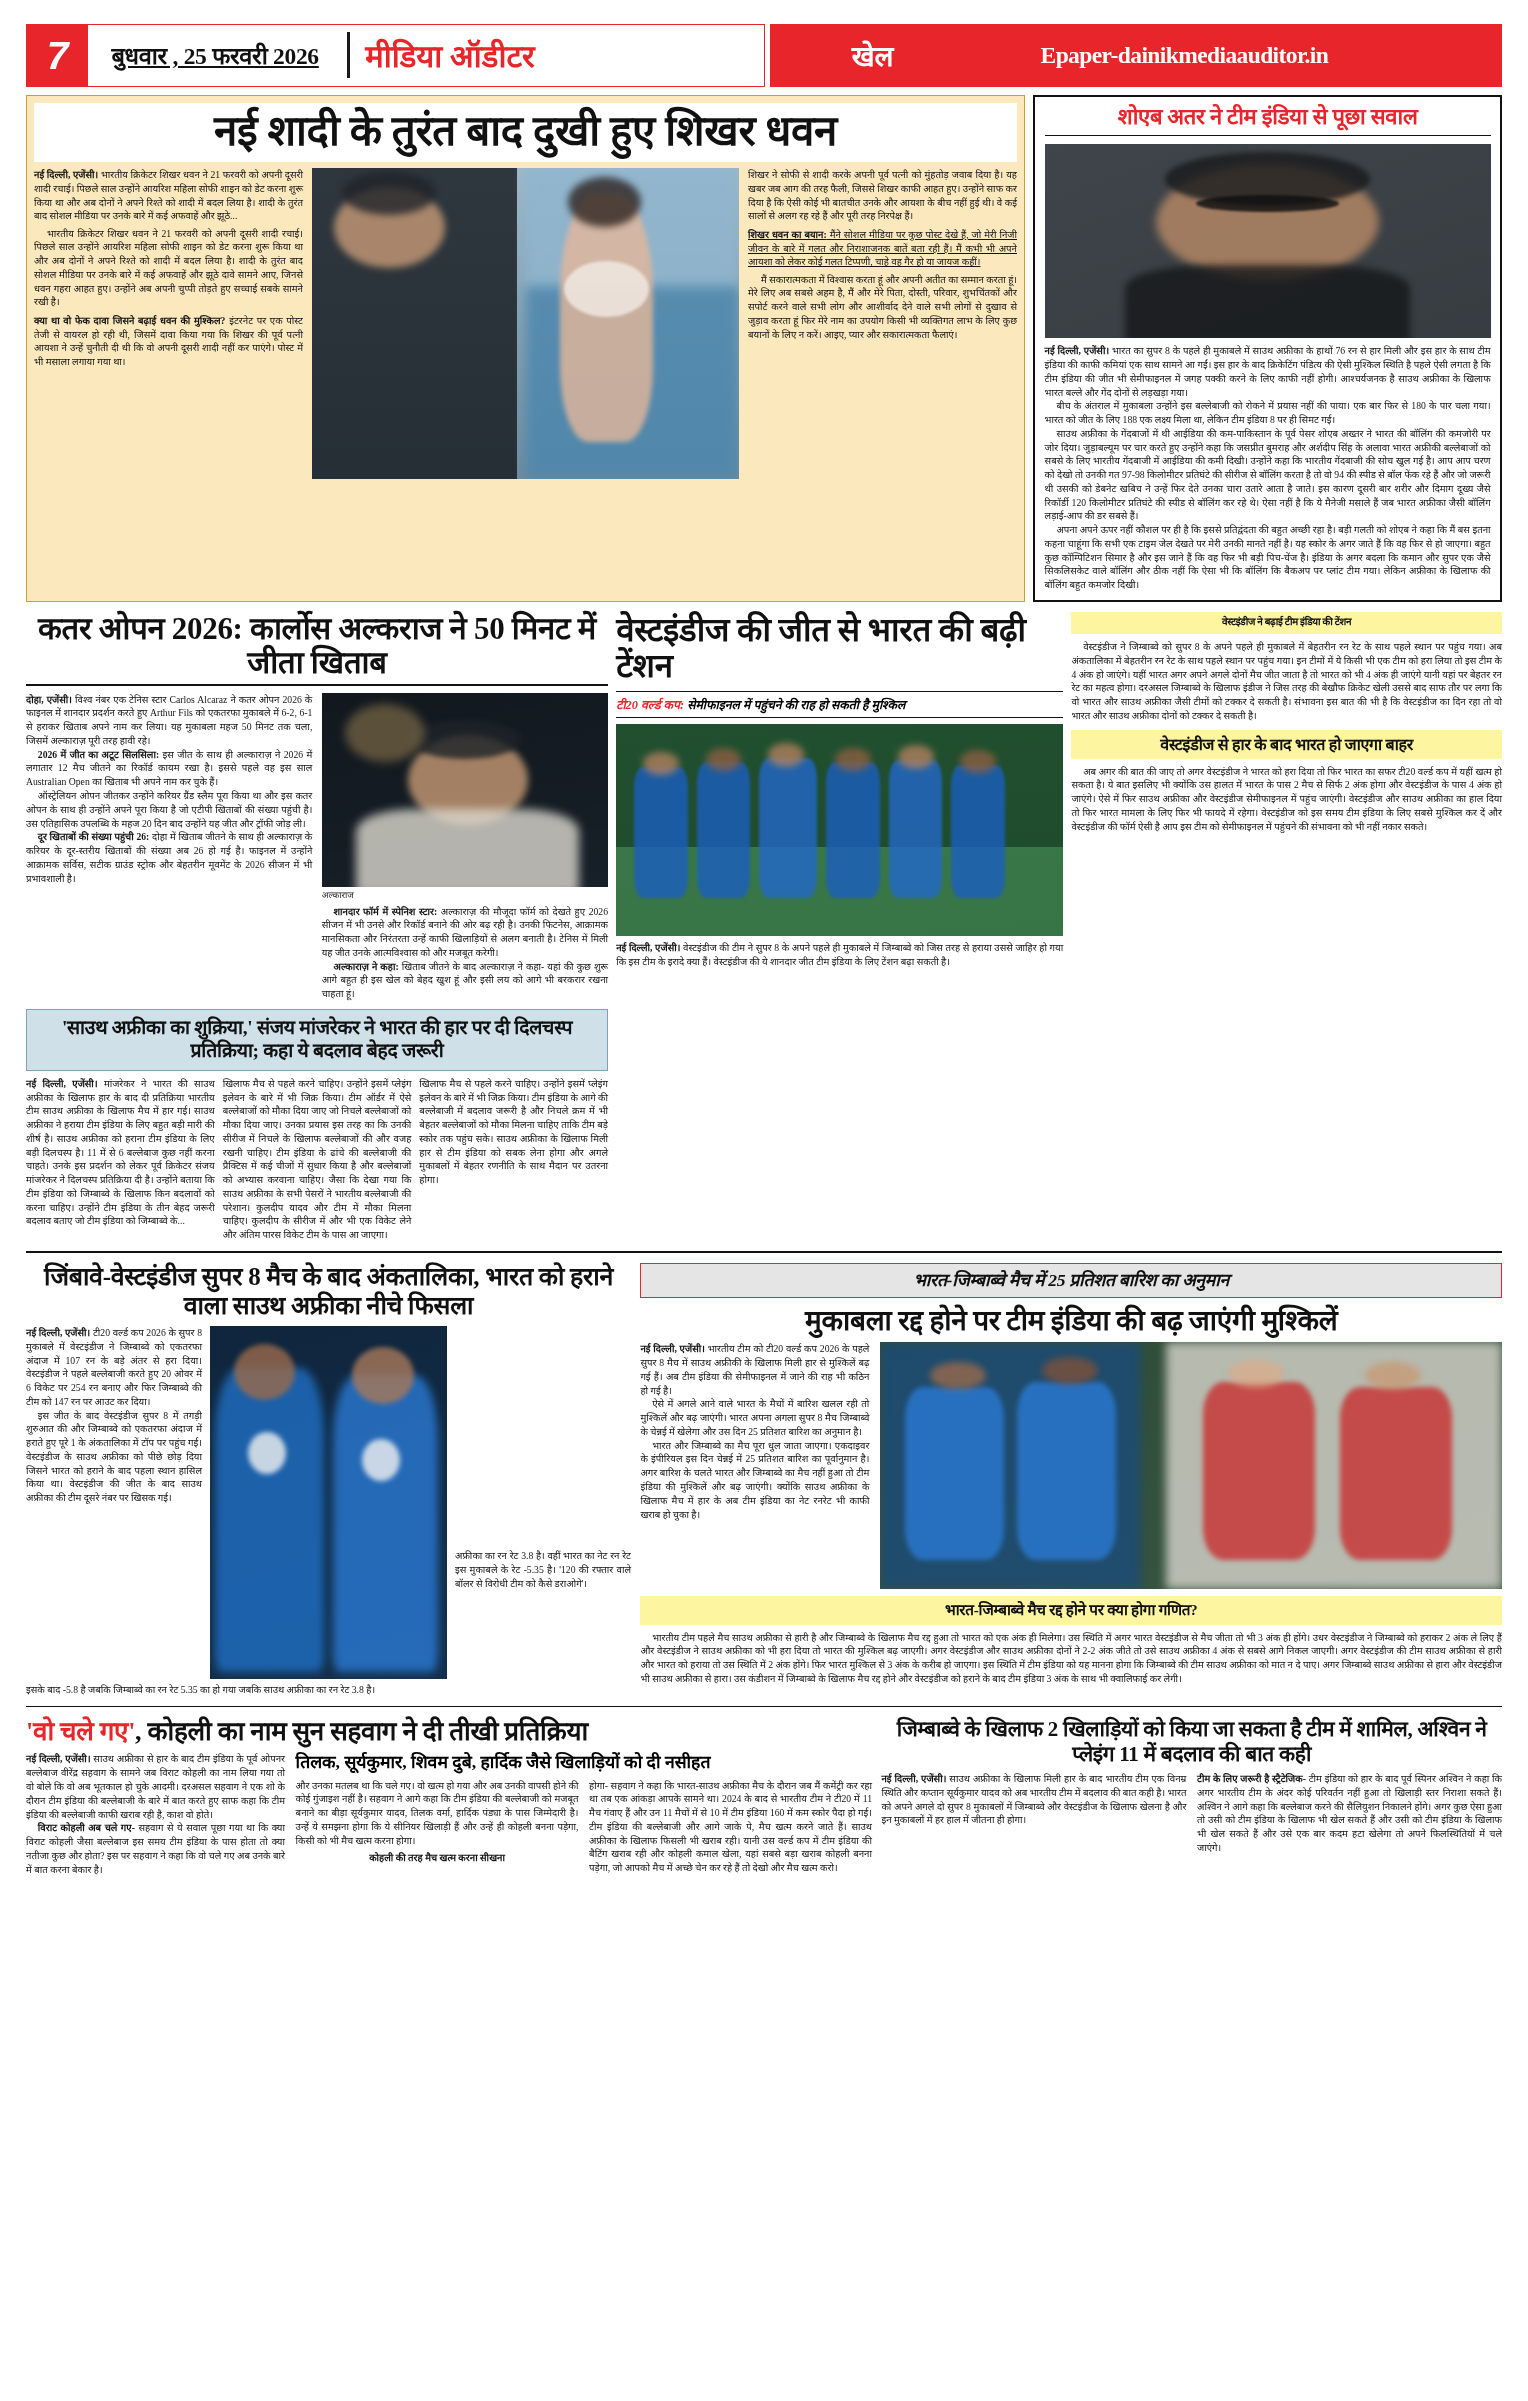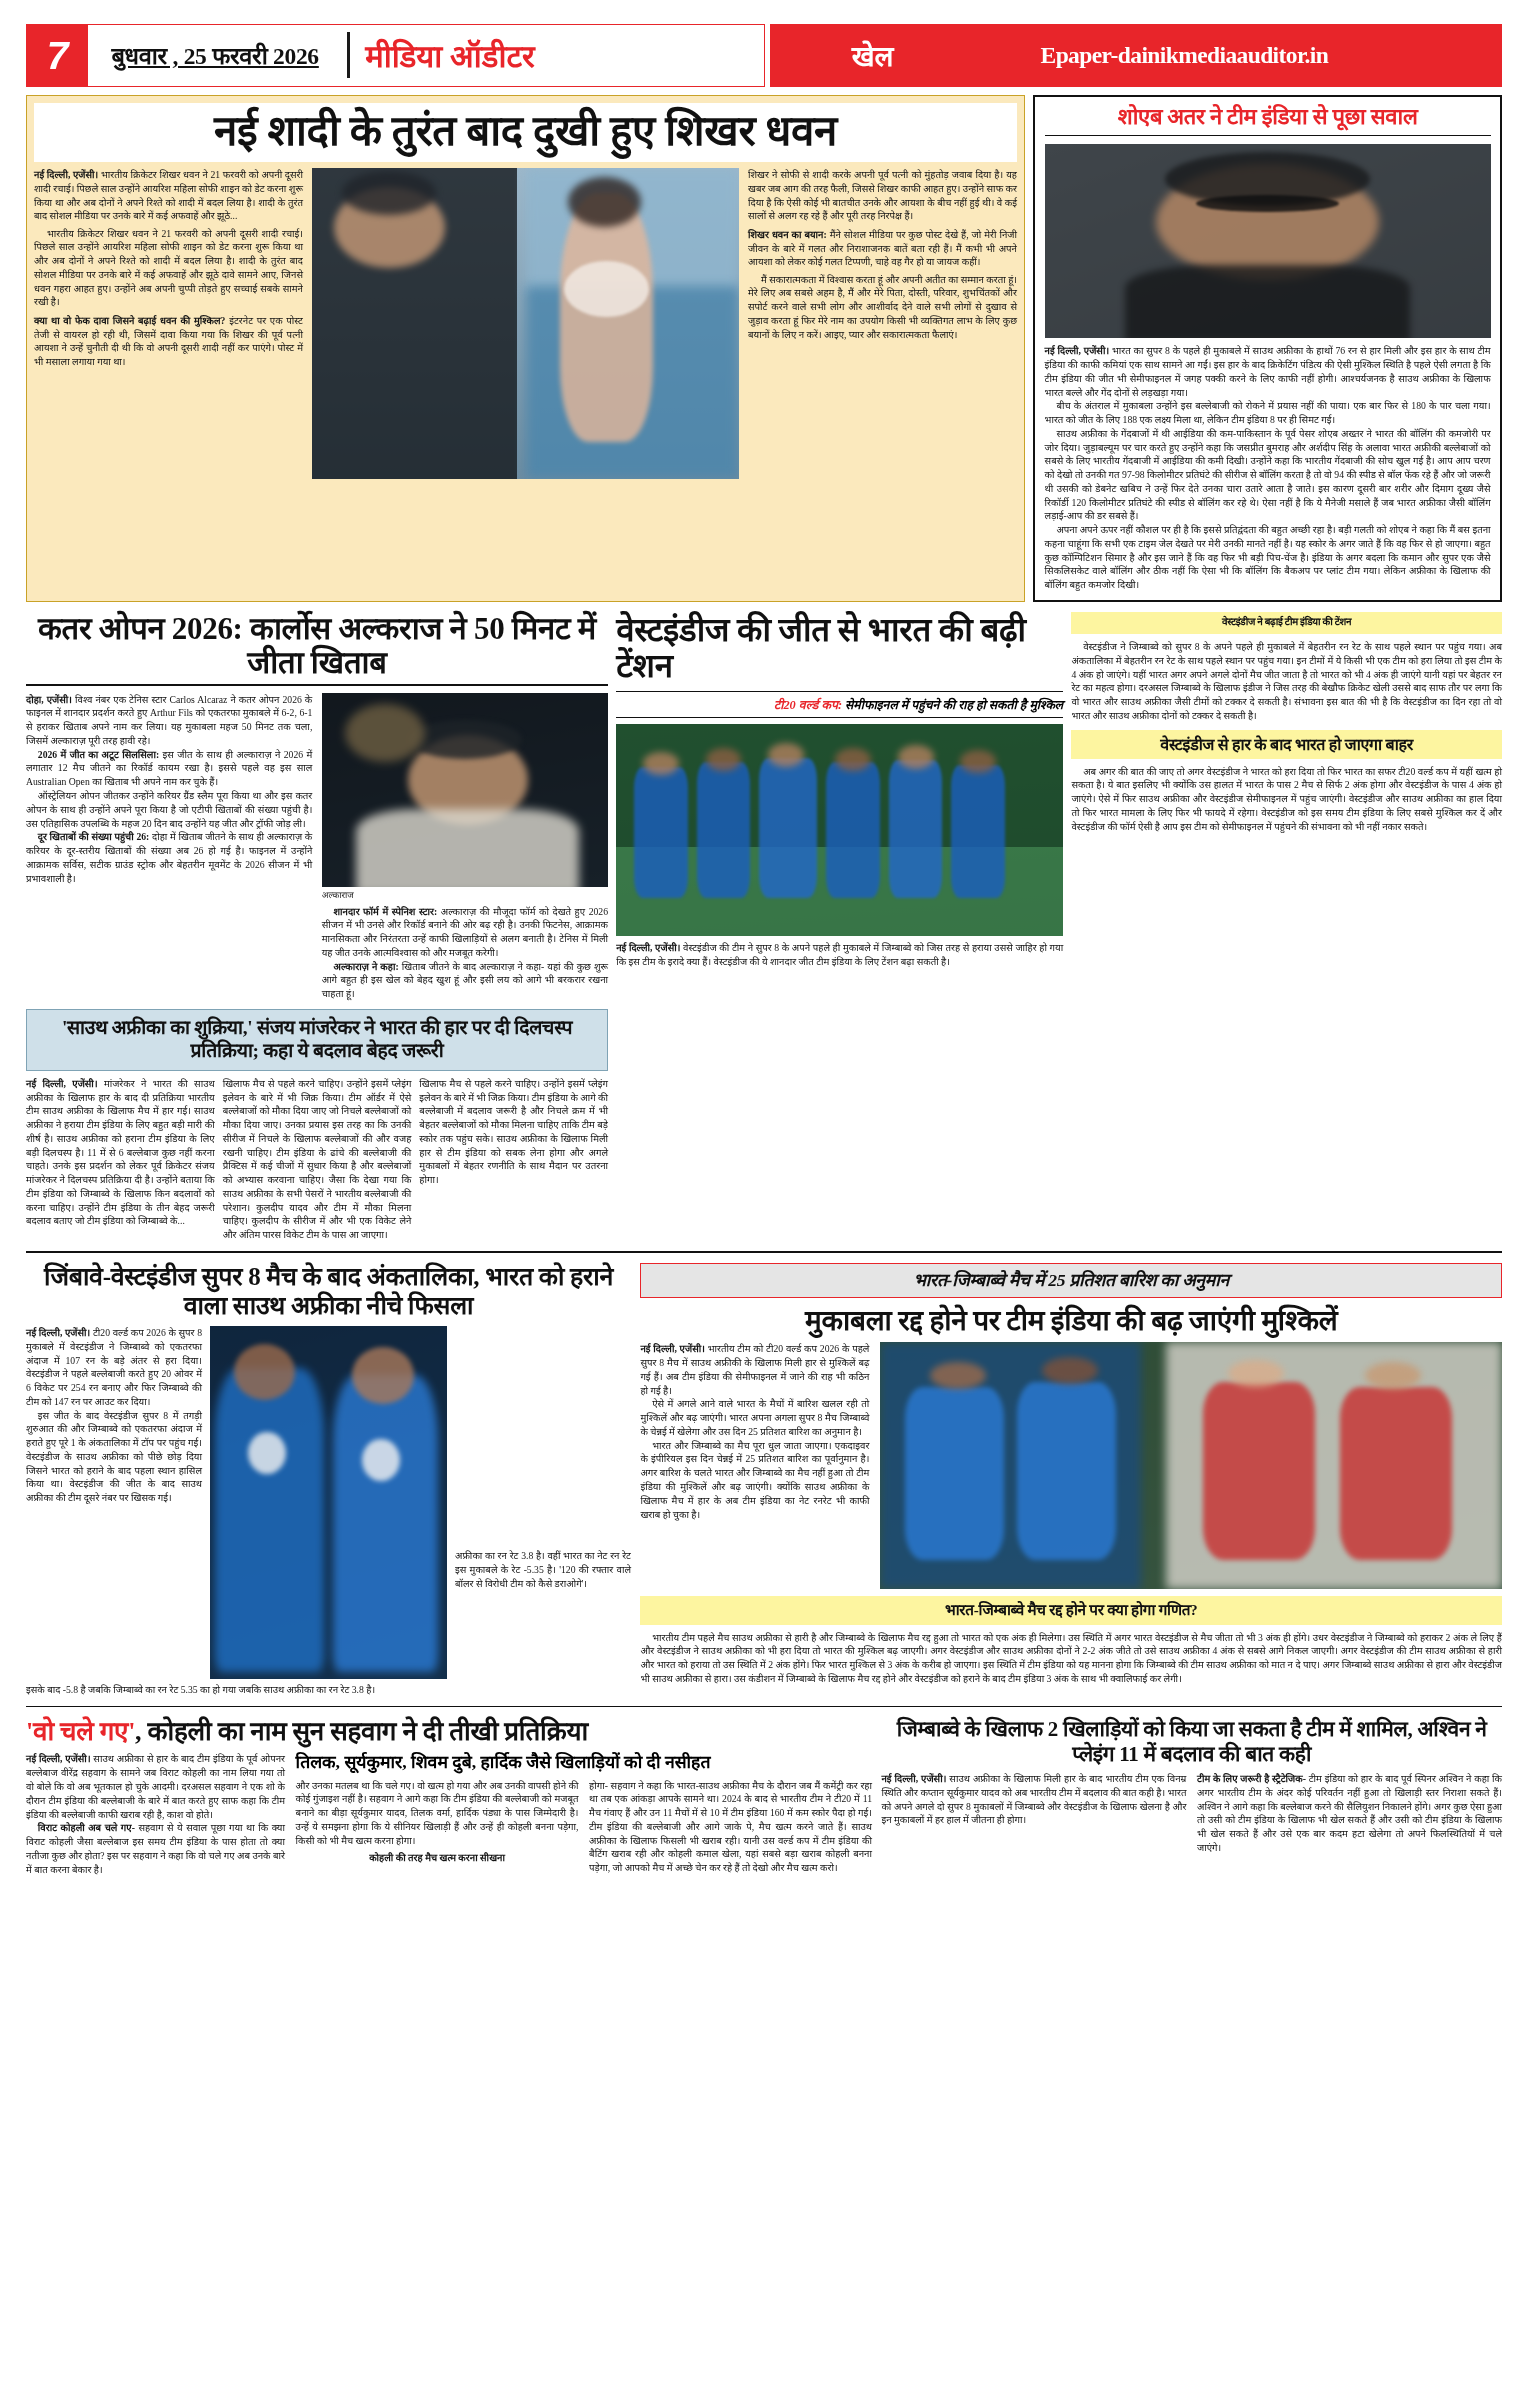--- a/index.html
+++ b/index.html
@@ -160,21 +160,21 @@
 
   .a-head .hl { font-size: 31px; text-align: center; line-height: 1.1; }
   .a-cols { display: flex; gap: 9.4px; margin-top: 7px; }
   .a-c { flex: 1; }
   .a-photo { height: 194px; background: linear-gradient(170deg,#1c2a38,#35536b); }
 
   .b-head .hl { font-size: 33px; line-height: 1.1; }
   .b-sub {
     border-top: 1.2px solid #111; border-bottom: 1.2px solid #111;
     margin-top: 7px; padding: 4.1px 0; font-size: 12.3px; font-weight: bold;
-    font-style: italic; text-align: right;
+    font-style: italic; text-align: left;
   }
   .b-photo { height: 212px; margin-top: 5.9px;
      background: linear-gradient(175deg,#2f6a43,#1f4d31); }
 
   
   .box-cyan {
     background: #cfe0e9; border: 1.2px solid #7fa3b5;
     padding: 7px 9.4px; margin-top: 8.2px;
   }
   .box-cyan .hl { font-size: 19.4px; text-align: center; line-height: 1.18; }
@@ -256,21 +256,21 @@
               <div class="blob" style="left:50%;top:38%;width:50%;height:62%;background:#4a86ad;filter:blur(5.9px);border-radius:0;"></div>
               <div class="blob" style="left:58%;top:8%;width:22%;height:80%;background:#e4b79a;filter:blur(2.4px);border-radius:40% 40% 30% 30%;"></div>
               <div class="blob" style="left:60%;top:3%;width:17%;height:16%;background:#2f2420;"></div>
               <div class="blob" style="left:59%;top:30%;width:20%;height:18%;background:#f3ece6;filter:blur(1.8px);"></div>
             </div>
           </div>
         </div>
 
         <div class="t1-col">
           <p class="body-text">शिखर ने सोफी से शादी करके अपनी पूर्व पत्नी को मुंहतोड़ जवाब दिया है। यह खबर जब आग की तरह फैली, जिससे शिखर काफी आहत हुए। उन्होंने साफ कर दिया है कि ऐसी कोई भी बातचीत उनके और आयशा के बीच नहीं हुई थी। वे कई सालों से अलग रह रहे हैं और पूरी तरह निरपेक्ष हैं।</p>
-          <p class="body-text" style="margin-top:4.7px;">
+          <p class="body-text" style="margin-top:4.7px;text-decoration:underline;">
             <b>शिखर धवन का बयान:</b><span> मैंने सोशल मीडिया पर कुछ पोस्ट देखे हैं, जो मेरी निजी जीवन के बारे में गलत और निराशाजनक बातें बता रही हैं। मैं कभी भी अपने आयशा को लेकर कोई गलत टिप्पणी, चाहे वह गैर हो या जायज कहीं।</span>
           </p>
           <p class="body-text" style="text-indent:13px;margin-top:3.5px;">मैं सकारात्मकता में विश्वास करता हूं और अपनी अतीत का सम्मान करता हूं। मेरे लिए अब सबसे अहम है, मैं और मेरे पिता, दोस्ती, परिवार, शुभचिंतकों और सपोर्ट करने वाले सभी लोग और आशीर्वाद देने वाले सभी लोगों से दुखाव से जुड़ाव करता हूं फिर मेरे नाम का उपयोग किसी भी व्यक्तिगत लाभ के लिए कुछ बयानों के लिए न करें। आइए, प्यार और सकारात्मकता फैलाएं।</p>
         </div>
       </div>
     </div>
 
     <div class="top-right">
       <div class="hl hl-red tr-kicker">शोएब अतर ने टीम इंडिया से पूछा सवाल</div>
       <div class="hr-thin" style="margin:5.9px 0 2.4px;"></div>

